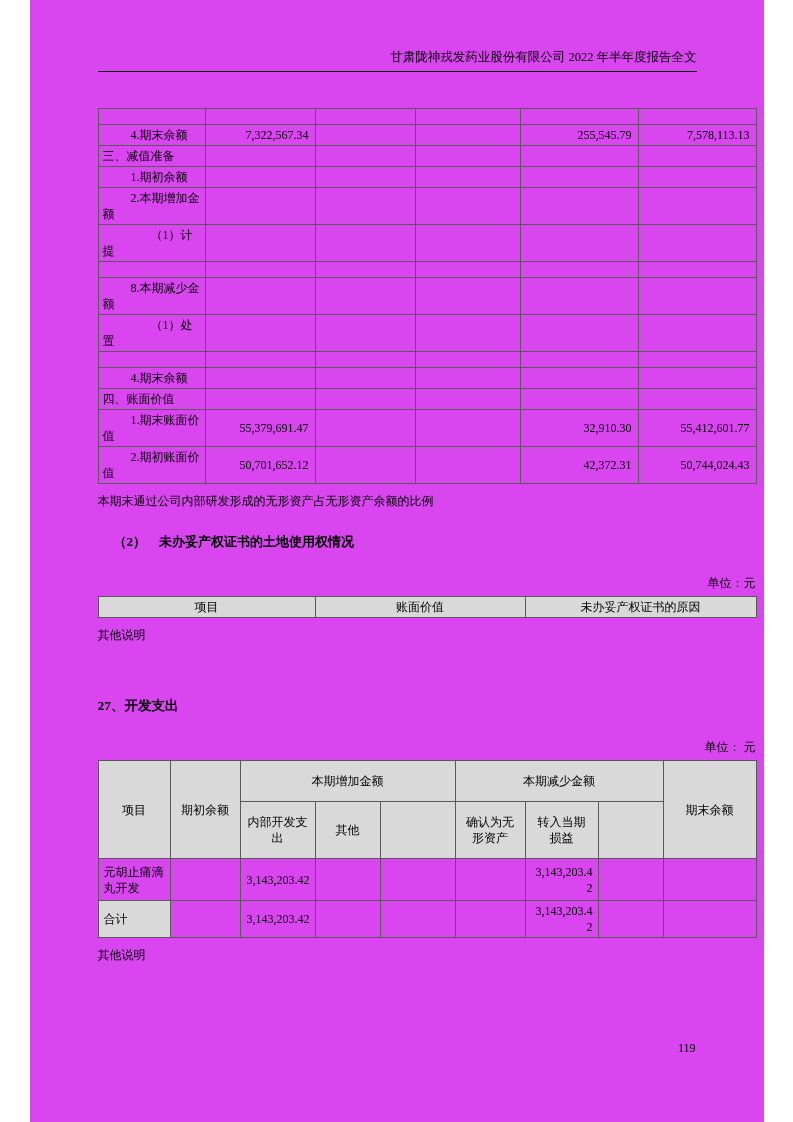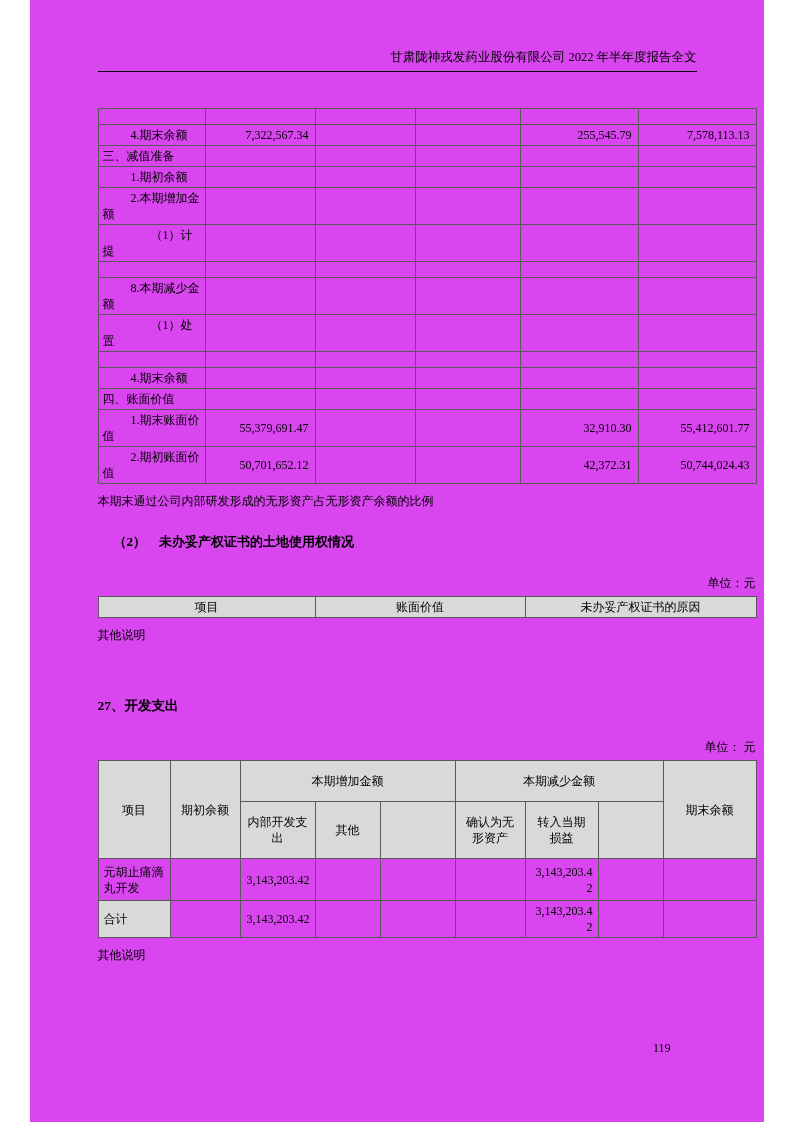--- a/index.html
+++ b/index.html
@@ -49,21 +49,21 @@
   .t2 th { background: #d9d9d9; height: 16px; padding: 2px 4px; text-align: center; }
   
   .t3 { margin-top: 4px; }
   .t3 th { background: #d9d9d9; padding: 12px 7px; text-align: center; }
   .t3 td { padding: 2px 5px; }
   .t3 .lbl { text-align: left; }
   .t3 .num { text-align: right; word-break: break-all; }
   .t3 .shade { background: #d9d9d9; }
   .t3 tbody tr:first-child td { height: 42px; }
   .t3 tbody tr:last-child td { height: 24px; }
-  .page-number { position: absolute; right: 93px; bottom: 66px; font-size: 12px; }
+  .page-number { position: absolute; right: 68px; bottom: 66px; font-size: 12px; }
 </style>
 </head>
 <body>
 
 <div class="page">
 
   <div class="doc-header">
     <span>甘肃陇神戎发药业股份有限公司 2022 年半年度报告全文</span>
   </div>
 

